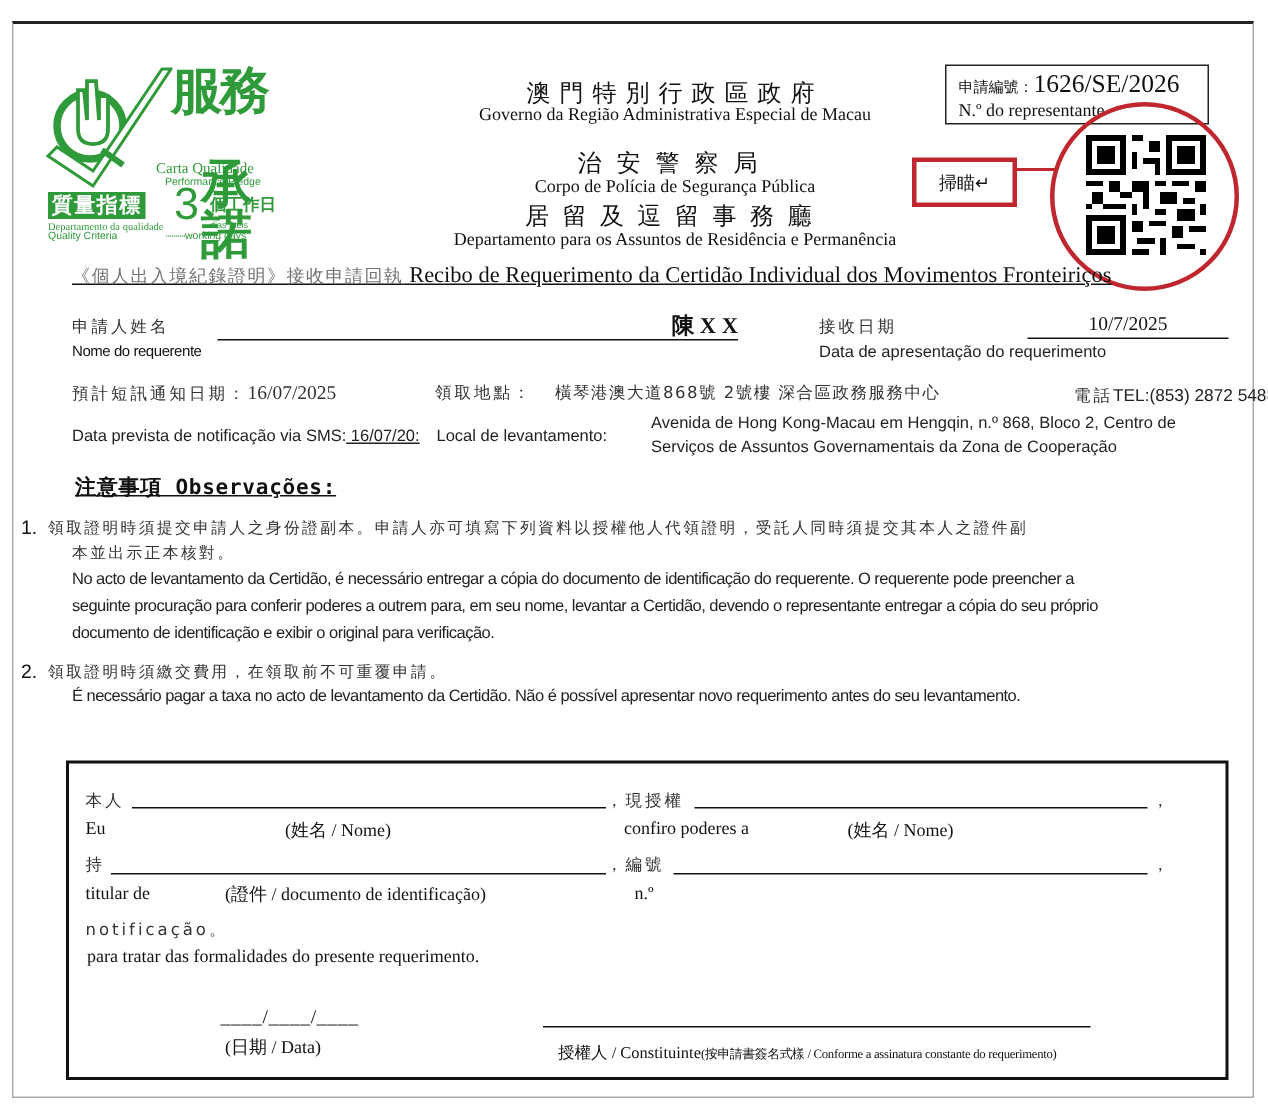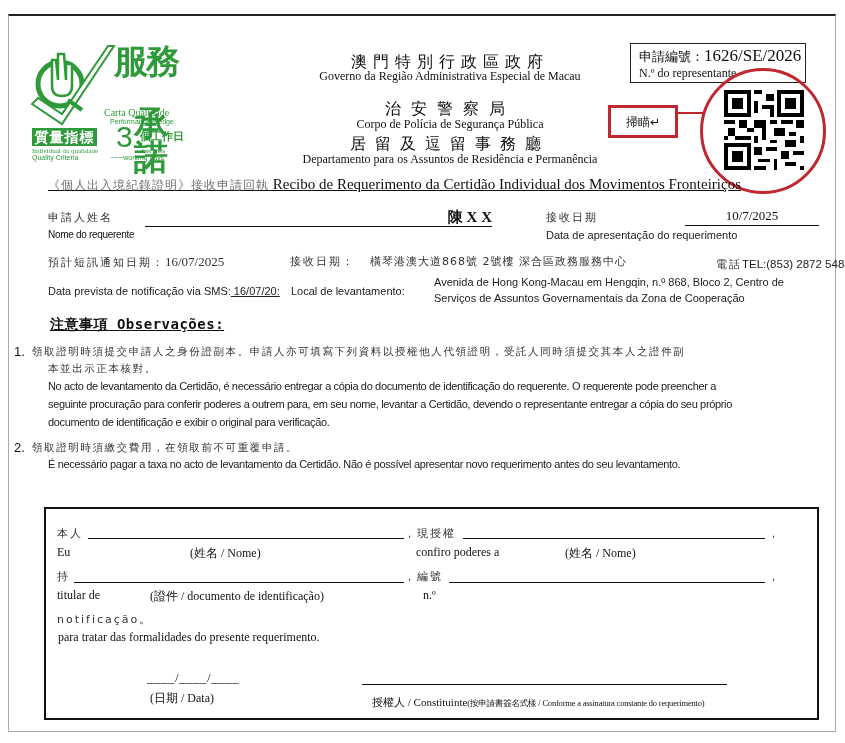--- a/index.html
+++ b/index.html
@@ -54,38 +54,38 @@
     <circle cx="30" cy="44" r="22" fill="none" stroke="#2e9a3a" stroke-width="5"></circle>
     <path d="M22 20 L22 46 Q22 56 32 56 Q42 56 42 46 L42 24 L36 24 L36 40 L34 14 L28 14 L28 40 L26 20 Z" fill="#fff" stroke="#2e9a3a" stroke-width="2.5"></path>
     <path d="M2 64 L32 84 L84 6 L78 6 L32 74 L8 58 Z" fill="#fff" stroke="#2e9a3a" stroke-width="2"></path>
     <path d="M38 60 L52 70" stroke="#2e9a3a" stroke-width="4"></path>
   </svg>
   <div class="logo-big" style="left:84px;top:4px;">服務</div>
   <div class="logo-big" style="left:104px;top:38px;margin-top:28px;">承諾</div>
   <div class="logo-small serif" style="left:74px;top:68px;font-size:10px;">Carta Qualidade</div>
   <div class="logo-small sans" style="left:80px;top:77px;font-size:7px;">Performance Pledge</div>
   <div class="logo-band">質量指標</div>
-  <div class="logo-small serif" style="left:2px;top:106px;font-size:7px;">Individual da qualidade</div>
+  <div class="logo-small serif" style="left:2px;top:106px;font-size:7px;">Departamento da qualidade</div>
   <div class="logo-small sans" style="left:2px;top:113px;font-size:7px;">Quality Criteria</div>
   <div class="logo-three">3</div>
   <div class="logo-small cjk" style="left:110px;top:92px;font-size:11px;font-weight:bold;">個工作日</div>
   <div class="logo-small sans" style="left:110px;top:106px;font-size:6px;">dias úteis</div>
   <div class="logo-small sans" style="left:80px;top:113px;font-size:7px;"><span style="letter-spacing:-1px;">··········</span><span>working days</span></div>
 </div>
 
 <div class="hdr hdr-cjk" style="top:52px;">澳門特別行政區政府</div>
 <div class="hdr serif" style="top:69px;">Governo da Região Administrativa Especial de Macau</div>
 <div class="hdr hdr-cjk" style="top:99px;letter-spacing:10px;">治安警察局</div>
 <div class="hdr serif" style="top:117px;">Corpo de Polícia de Segurança Pública</div>
 <div class="hdr hdr-cjk" style="top:134px;letter-spacing:9px;">居留及逗留事務廳</div>
 <div class="hdr serif" style="top:152px;">Departamento para os Assuntos de Residência e Permanência</div>
 
 <div id="req-box">
   <div class="abs" style="left:8px;top:2px;">
-    <span class="cjk" style="font-size:13px;">申請編號：</span><span class="serif" style="font-size:17px;">1626/SE/2026</span>
+    <span class="cjk" style="font-size:10px;">申請編號：</span><span class="serif" style="font-size:17px;">1626/SE/2026</span>
   </div>
   <div class="abs serif" style="left:8px;top:22px;font-size:12px;">N.º do representante</div>
 </div>
 
 <div id="qr-circle"></div>
 <div id="scan-line"></div>
 <div id="scan-box">
   <div class="abs cjk" style="left:15px;top:6px;font-size:12px;">掃瞄↵</div>
 </div>
 <svg id="qr-code" viewBox="0 0 21 21" shape-rendering="crispEdges">
@@ -148,21 +148,21 @@
 <div class="abs sans" style="left:48px;top:229px;font-size:10px;letter-spacing:-0.3px;">Nome do requerente</div>
 <div class="abs" style="left:145px;top:208px;width:347px;text-align:right;font-size:15px;font-weight:bold;">陳 X X</div>
 <div class="uline" style="left:145px;top:226px;width:347px;"></div>
 
 <div class="abs cjk-small" style="left:546px;top:210px;">接收日期</div>
 <div class="abs" style="left:685px;top:208px;width:134px;text-align:center;font-size:13px;">10/7/2025</div>
 <div class="uline" style="left:685px;top:225px;width:134px;"></div>
 <div class="abs small-sans" style="left:546px;top:229px;">Data de apresentação do requerimento</div>
 
 <div class="abs cjk-small" style="left:48px;top:254px;"><span>預計短訊通知日期：</span><span class="serif" style="font-size:13px;letter-spacing:0;">16/07/2025</span></div>
-<div class="abs cjk-small" style="left:290px;top:254px;">接收日期：</div>
+<div class="abs cjk-small" style="left:290px;top:254px;">領取地點：</div>
 <div class="abs cjk-small" style="left:370px;top:254px;letter-spacing:1px;">橫琴港澳大道868號 2號樓 深合區政務服務中心</div>
 <div class="abs" style="left:716px;top:254px;"><span class="cjk-small">電話</span><span class="small-sans" style="font-size:11.5px;">TEL:(853) 2872 5488</span></div>
 
 <div class="abs small-sans" style="left:48px;top:285px;"><span>Data prevista de notificação via SMS:</span><span style="text-decoration:underline;"> 16/07/20:</span></div>
 <div class="abs small-sans" style="left:291px;top:285px;">Local de levantamento:</div>
 <div class="abs small-sans" style="left:434px;top:276px;">Avenida de Hong Kong-Macau em Hengqin, n.º 868, Bloco 2, Centro de</div>
 <div class="abs small-sans" style="left:434px;top:292px;">Serviços de Assuntos Governamentais da Zona de Cooperação</div>
 
 <div class="abs" style="left:50px;top:316px;font-size:14px;font-weight:bold;text-decoration:underline;letter-spacing:0.5px;font-family:'DejaVu Sans Mono', monospace;">注意事項 Observações:</div>
 

